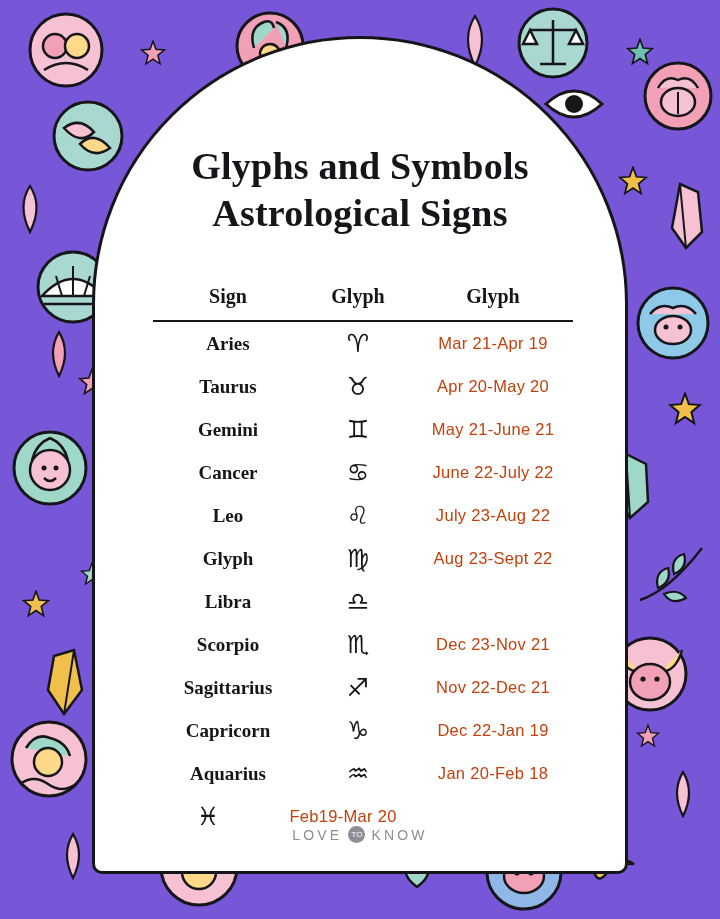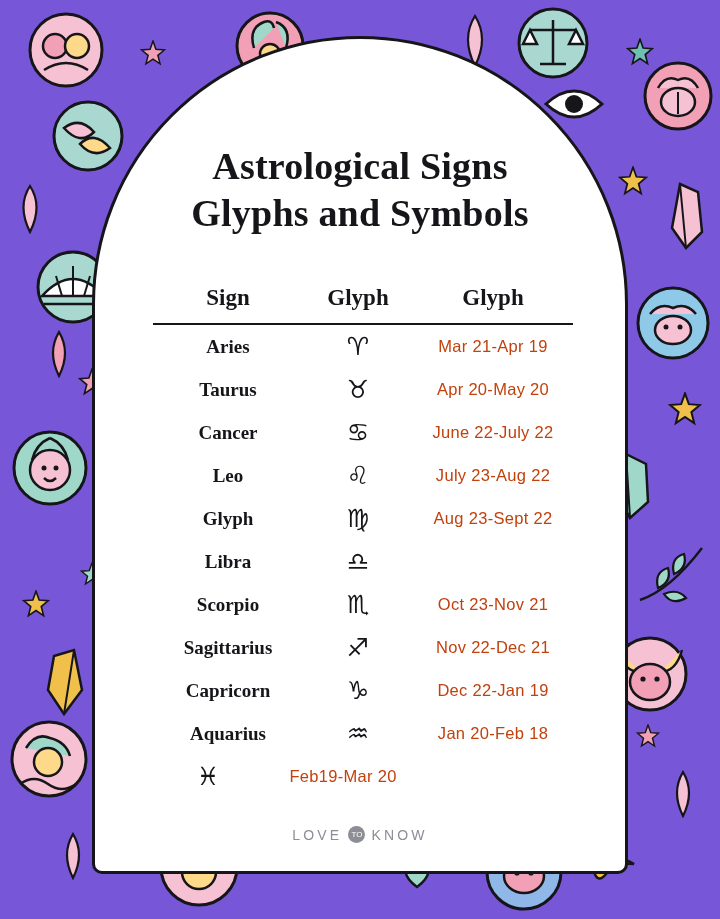--- a/index.html
+++ b/index.html
@@ -73,21 +73,21 @@
 
   .head-row {
     display: flex;
     align-items: baseline;
     padding-bottom: 12px;
     border-bottom: 2px solid #16161a;
   }
   .head-cell {
     font-family: "Liberation Serif", serif;
     font-weight: bold;
-    font-size: 23px;
+    font-size: 20px;
     color: #16161a;
   }
   .c-sign  { width: 150px; text-align: center; }
   .c-glyph { width: 110px; text-align: center; }
   .c-date  { width: 160px; text-align: center; }
 
   .data-row {
     display: flex;
     align-items: center;
     height: 43px;
@@ -322,22 +322,22 @@
     </svg>
 
     <svg class="deco" style="left:590px;top:850px" width="48" height="42" viewBox="0 0 48 42">
       <path d="M4 22 q18 -22 40 -8 q-20 -2 -28 10 q-8 10 -12 -2z" fill="#f0c04a" stroke="#16161a" stroke-width="2.4"></path>
     </svg>
   </div>
 
   <div class="arch">
 
     <div class="title-wrap">
+      <div class="title-line">Glyphs and Symbols</div>
       <div class="title-line">Astrological Signs</div>
-      <div class="title-line">Glyphs and Symbols</div>
     </div>
 
     <div class="table-wrap">
       <div class="head-row">
         <div class="head-cell c-sign">Sign</div>
         <div class="head-cell c-glyph">Glyph</div>
         <div class="head-cell c-date">Glyph</div>
       </div>
 
       <div>
@@ -345,20 +345,25 @@
           <div class="cell-sign">Aries</div>
           <div class="cell-glyph">♈</div>
           <div class="cell-date">Mar 21-Apr 19</div>
         </div>
         <div class="data-row">
           <div class="cell-sign">Taurus</div>
           <div class="cell-glyph">♉</div>
           <div class="cell-date">Apr 20-May 20</div>
         </div>
         <div class="data-row">
+          <div class="cell-sign">Gemini</div>
+          <div class="cell-glyph">♊</div>
+          <div class="cell-date">May 21-June 21</div>
+        </div>
+        <div class="data-row">
           <div class="cell-sign">Cancer</div>
           <div class="cell-glyph">♋</div>
           <div class="cell-date">June 22-July 22</div>
         </div>
         <div class="data-row">
           <div class="cell-sign">Leo</div>
           <div class="cell-glyph">♌</div>
           <div class="cell-date">July 23-Aug 22</div>
         </div>
         <div class="data-row">
@@ -366,21 +371,21 @@
           <div class="cell-glyph">♍</div>
           <div class="cell-date">Aug 23-Sept 22</div>
         </div>
         <div class="data-row">
           <div class="cell-sign">Libra</div>
           <div class="cell-glyph">♎</div>
         </div>
         <div class="data-row">
           <div class="cell-sign">Scorpio</div>
           <div class="cell-glyph">♏</div>
-          <div class="cell-date">Oct 23-Nov 21</div>
+          <div class="cell-date">Dec 23-Nov 21</div>
         </div>
         <div class="data-row">
           <div class="cell-sign">Sagittarius</div>
           <div class="cell-glyph">♐</div>
           <div class="cell-date">Nov 22-Dec 21</div>
         </div>
         <div class="data-row">
           <div class="cell-sign">Capricorn</div>
           <div class="cell-glyph">♑</div>
           <div class="cell-date">Dec 22-Jan 19</div>

